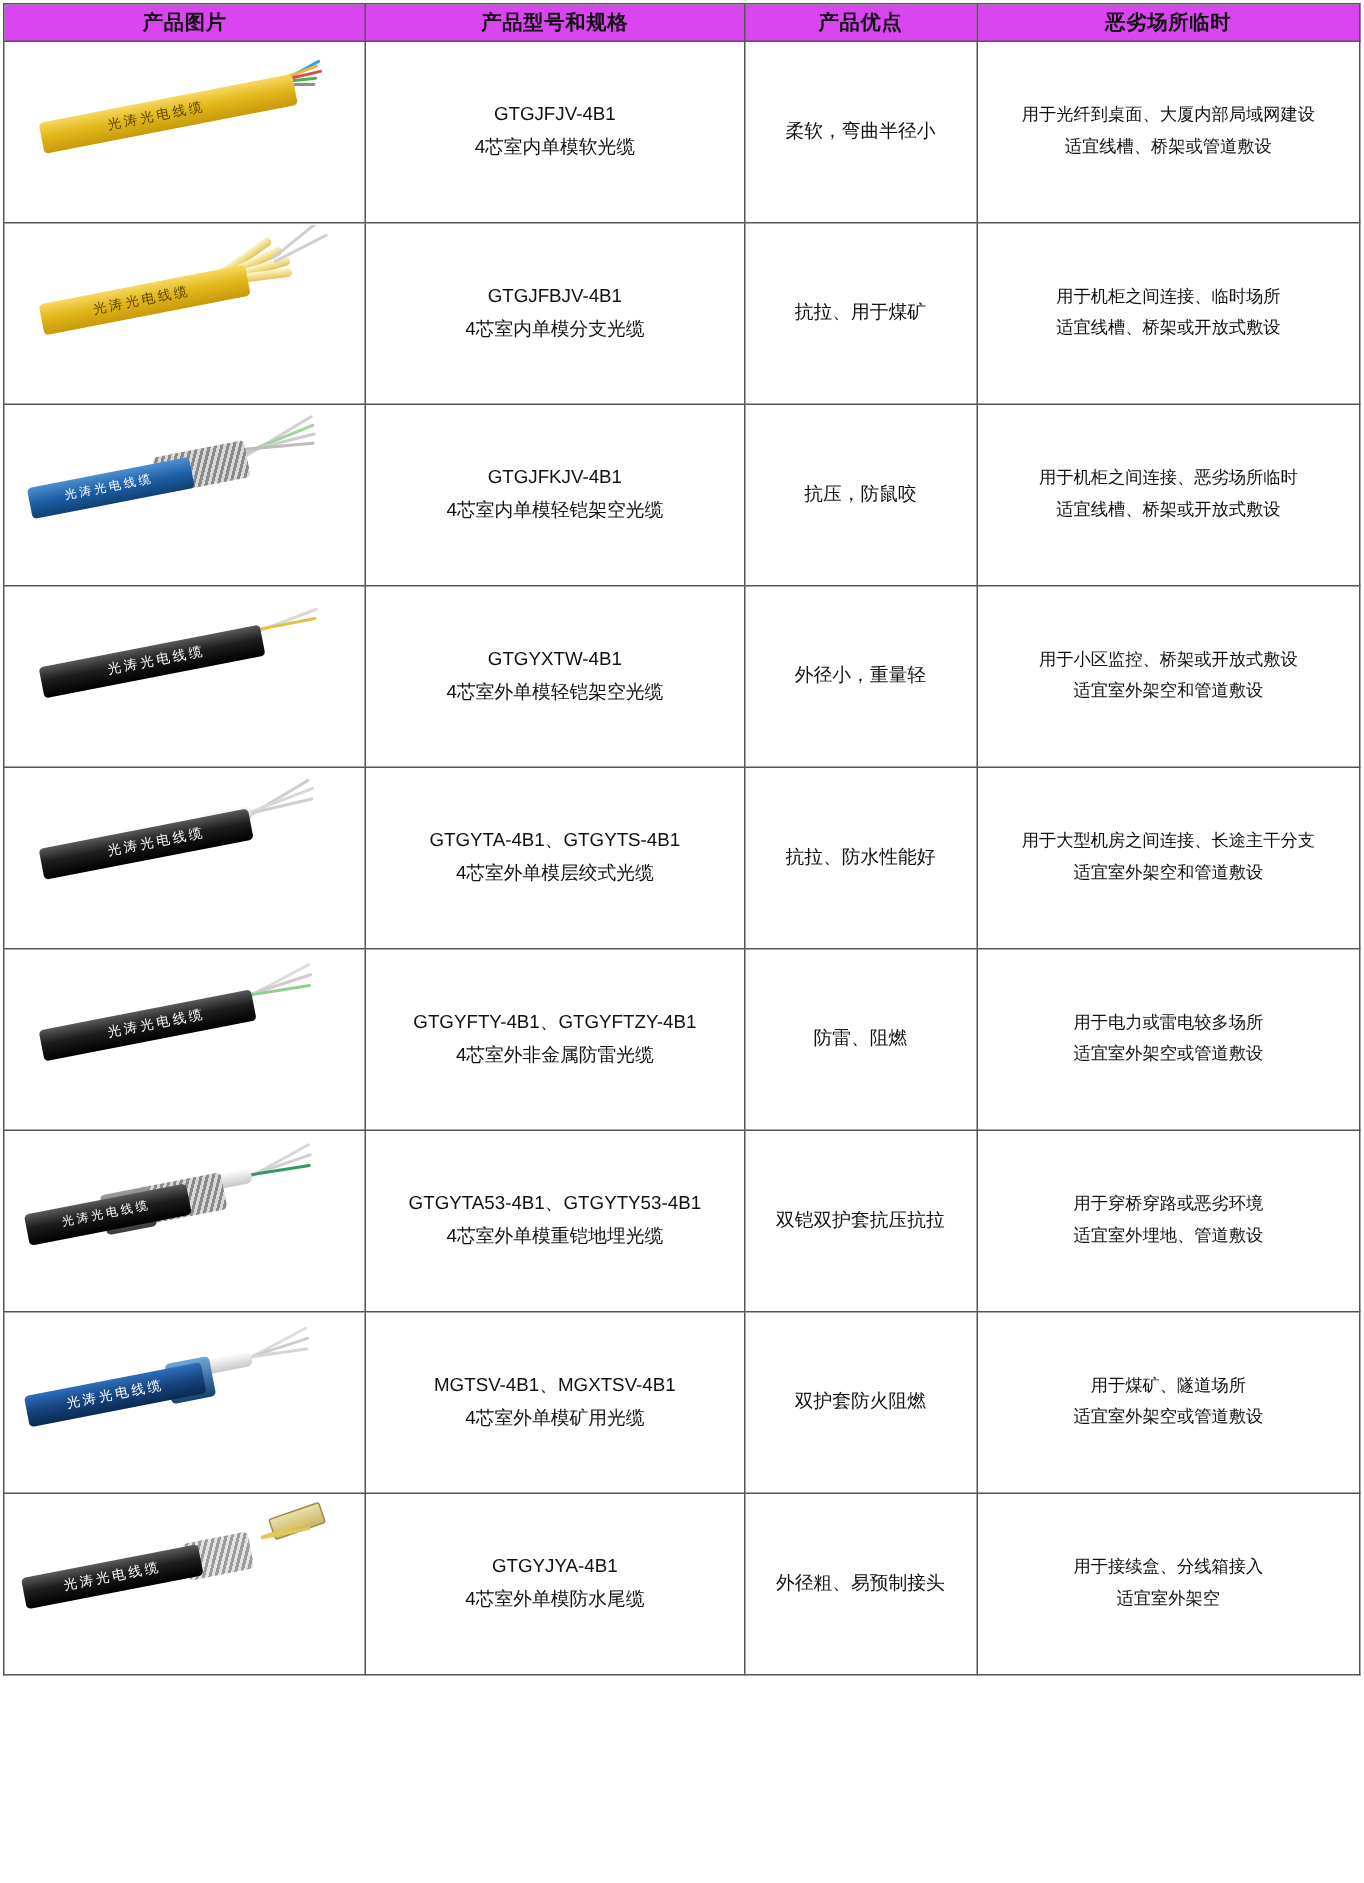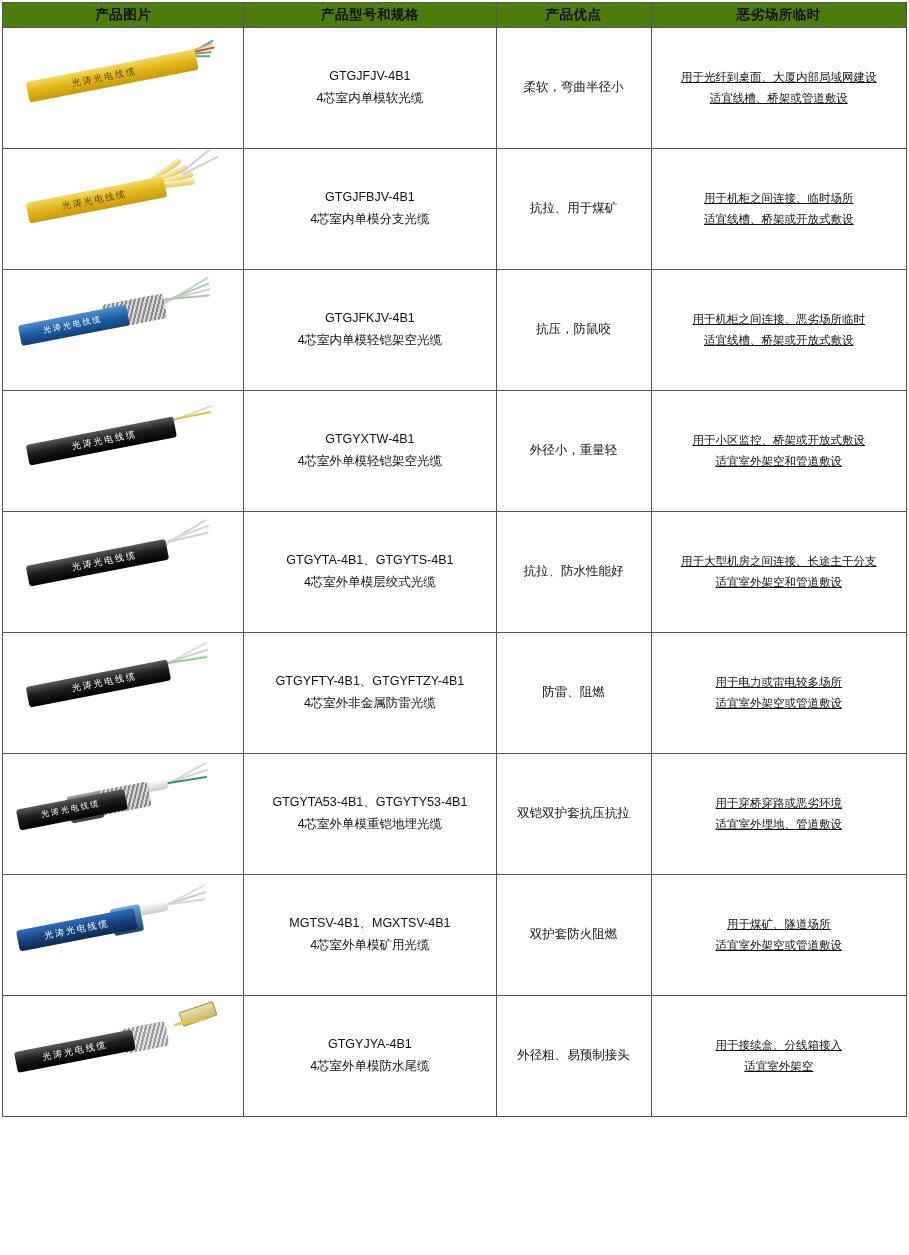--- a/index.html
+++ b/index.html
@@ -29,21 +29,21 @@
   table.product-table td {
     border: 1px solid #555555;
     padding: 0;
     vertical-align: middle;
     text-align: center;
   }
   thead th {
     height: 24px;
     font-size: 13.5px;
     font-weight: bold;
-    background: #4d7c0f;
+    background: #d946ef;
     letter-spacing: 0.5px;
   }
   col.c-img    { width: 241px; }
   col.c-model  { width: 252px; }
   col.c-adv    { width: 155px; }
   col.c-app    { width: 255px; }
 
   tbody tr { height: 121px; }
 
   .cell-model {
@@ -54,21 +54,21 @@
   .cell-model .model-code { display: block; text-align: center; }
   .cell-model .model-desc { display: block; }
   .cell-adv {
     font-size: 12.5px;
     line-height: 1.7;
   }
   .cell-app {
     font-size: 11.5px;
     line-height: 1.85;
   }
-  .cell-app span { display: block; text-decoration: underline; }
+  .cell-app span { display: block; }
 
   
   .img-wrap {
     position: relative;
     width: 241px;
     height: 119px;
     overflow: hidden;
   }
   .cable {
     position: absolute;

